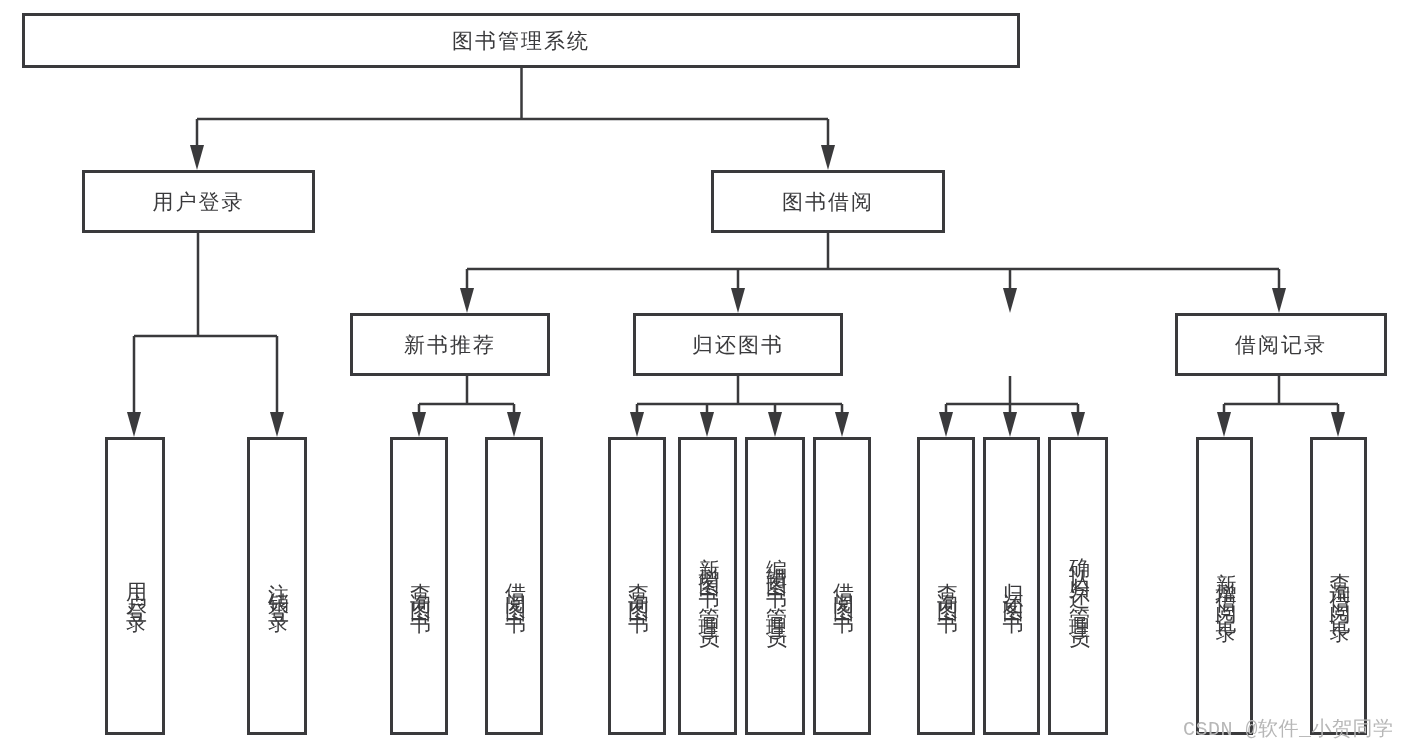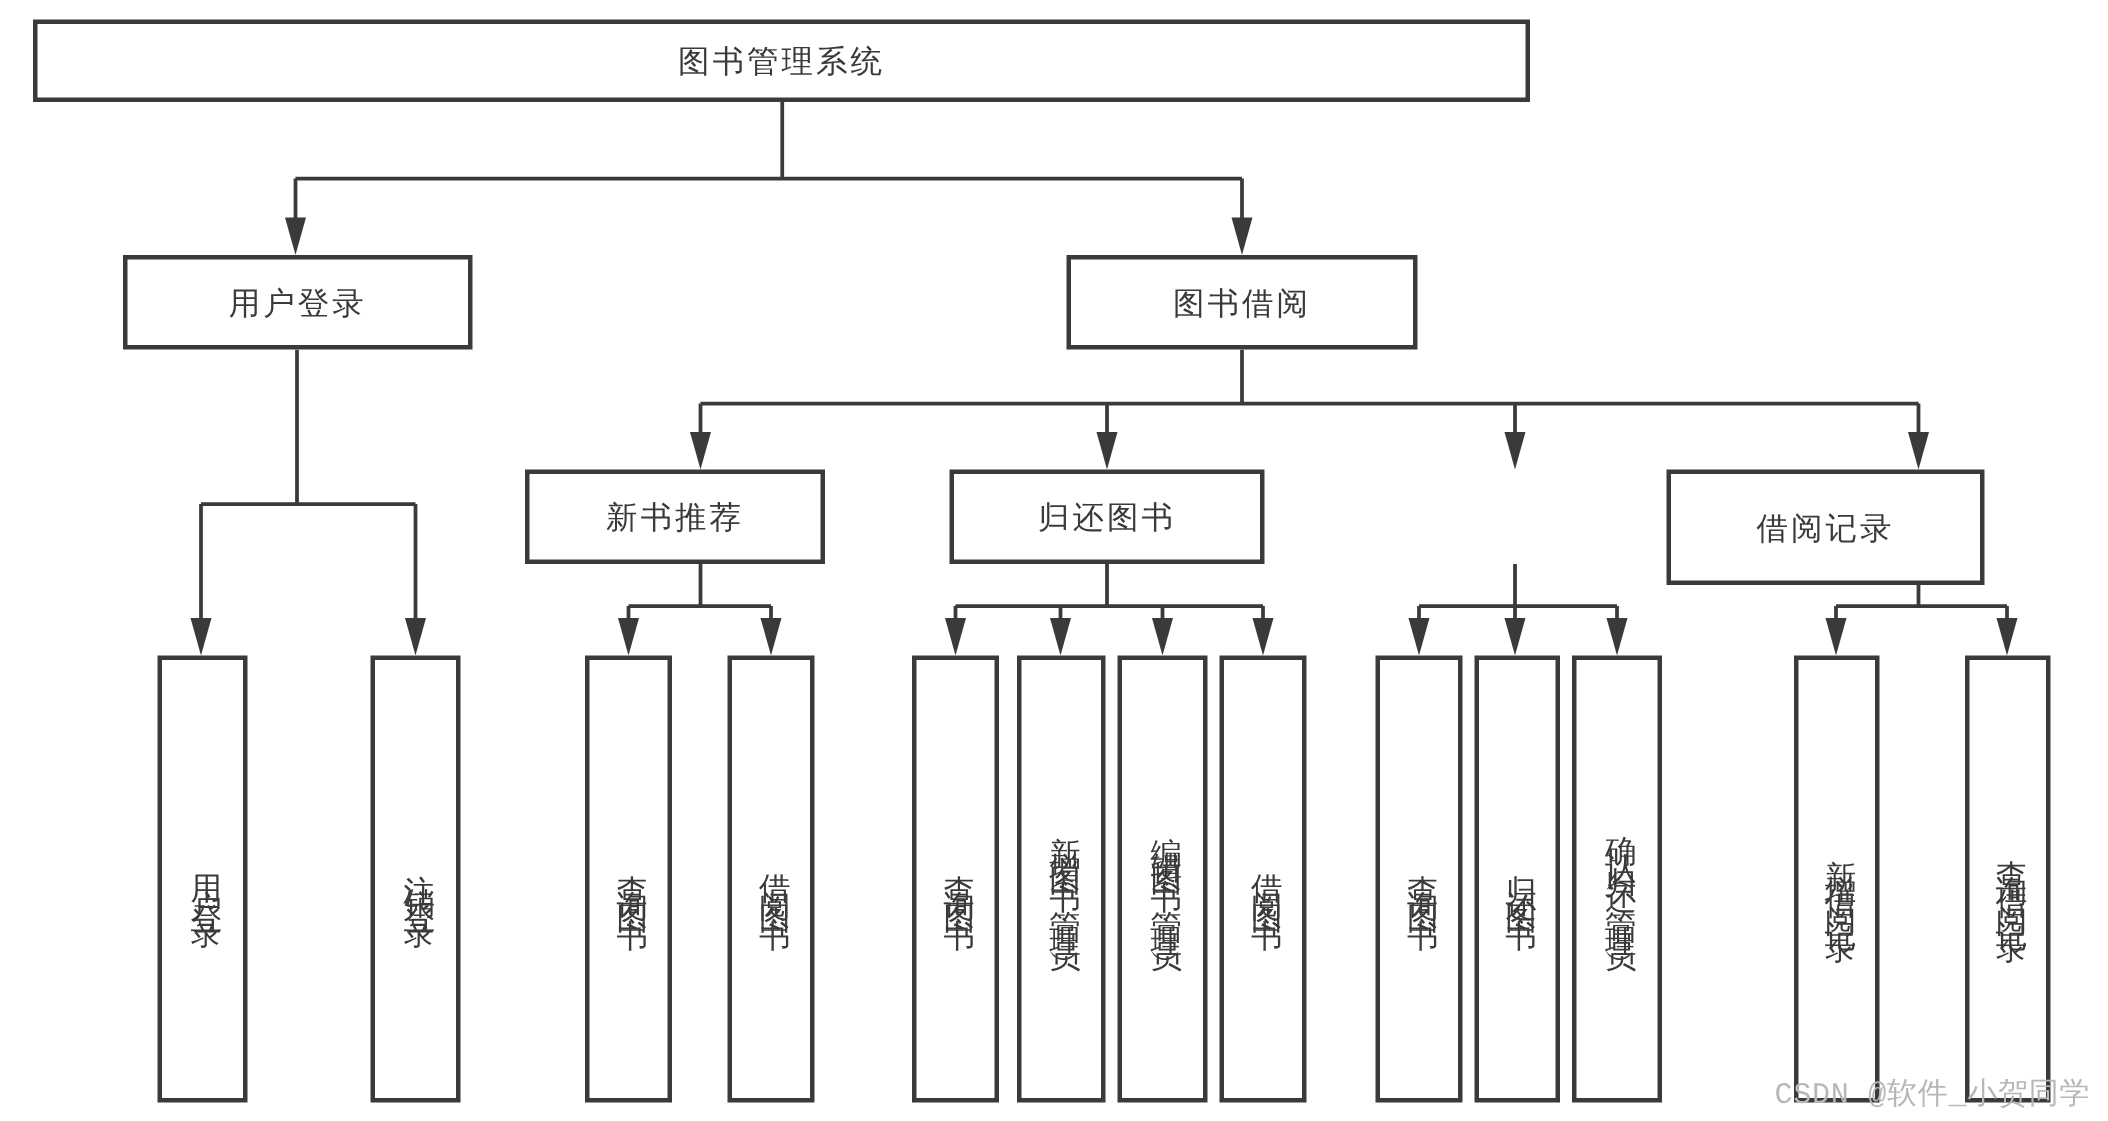--- a/index.html
+++ b/index.html
@@ -116,21 +116,21 @@
   <div class="hbox" style="left:711px; top:170px; width:234px; height:63px;">
     <span>图书借阅</span>
   </div>
 
   <div class="hbox" style="left:350px; top:313px; width:200px; height:63px;">
     <span>新书推荐</span>
   </div>
   <div class="hbox" style="left:633px; top:313px; width:210px; height:63px;">
     <span>归还图书</span>
   </div>
-  <div class="hbox" style="left:1111px; top:313px; width:212px; height:77px;">
+  <div class="hbox" style="left:1175px; top:313px; width:212px; height:63px;">
     <span>借阅记录</span>
   </div>
 
   <div class="vbox" style="left:105px; width:60px;">
     <span class="vtext">用户登录</span>
   </div>
   <div class="vbox" style="left:247px; width:60px;">
     <span class="vtext">注销登录</span>
   </div>
 

